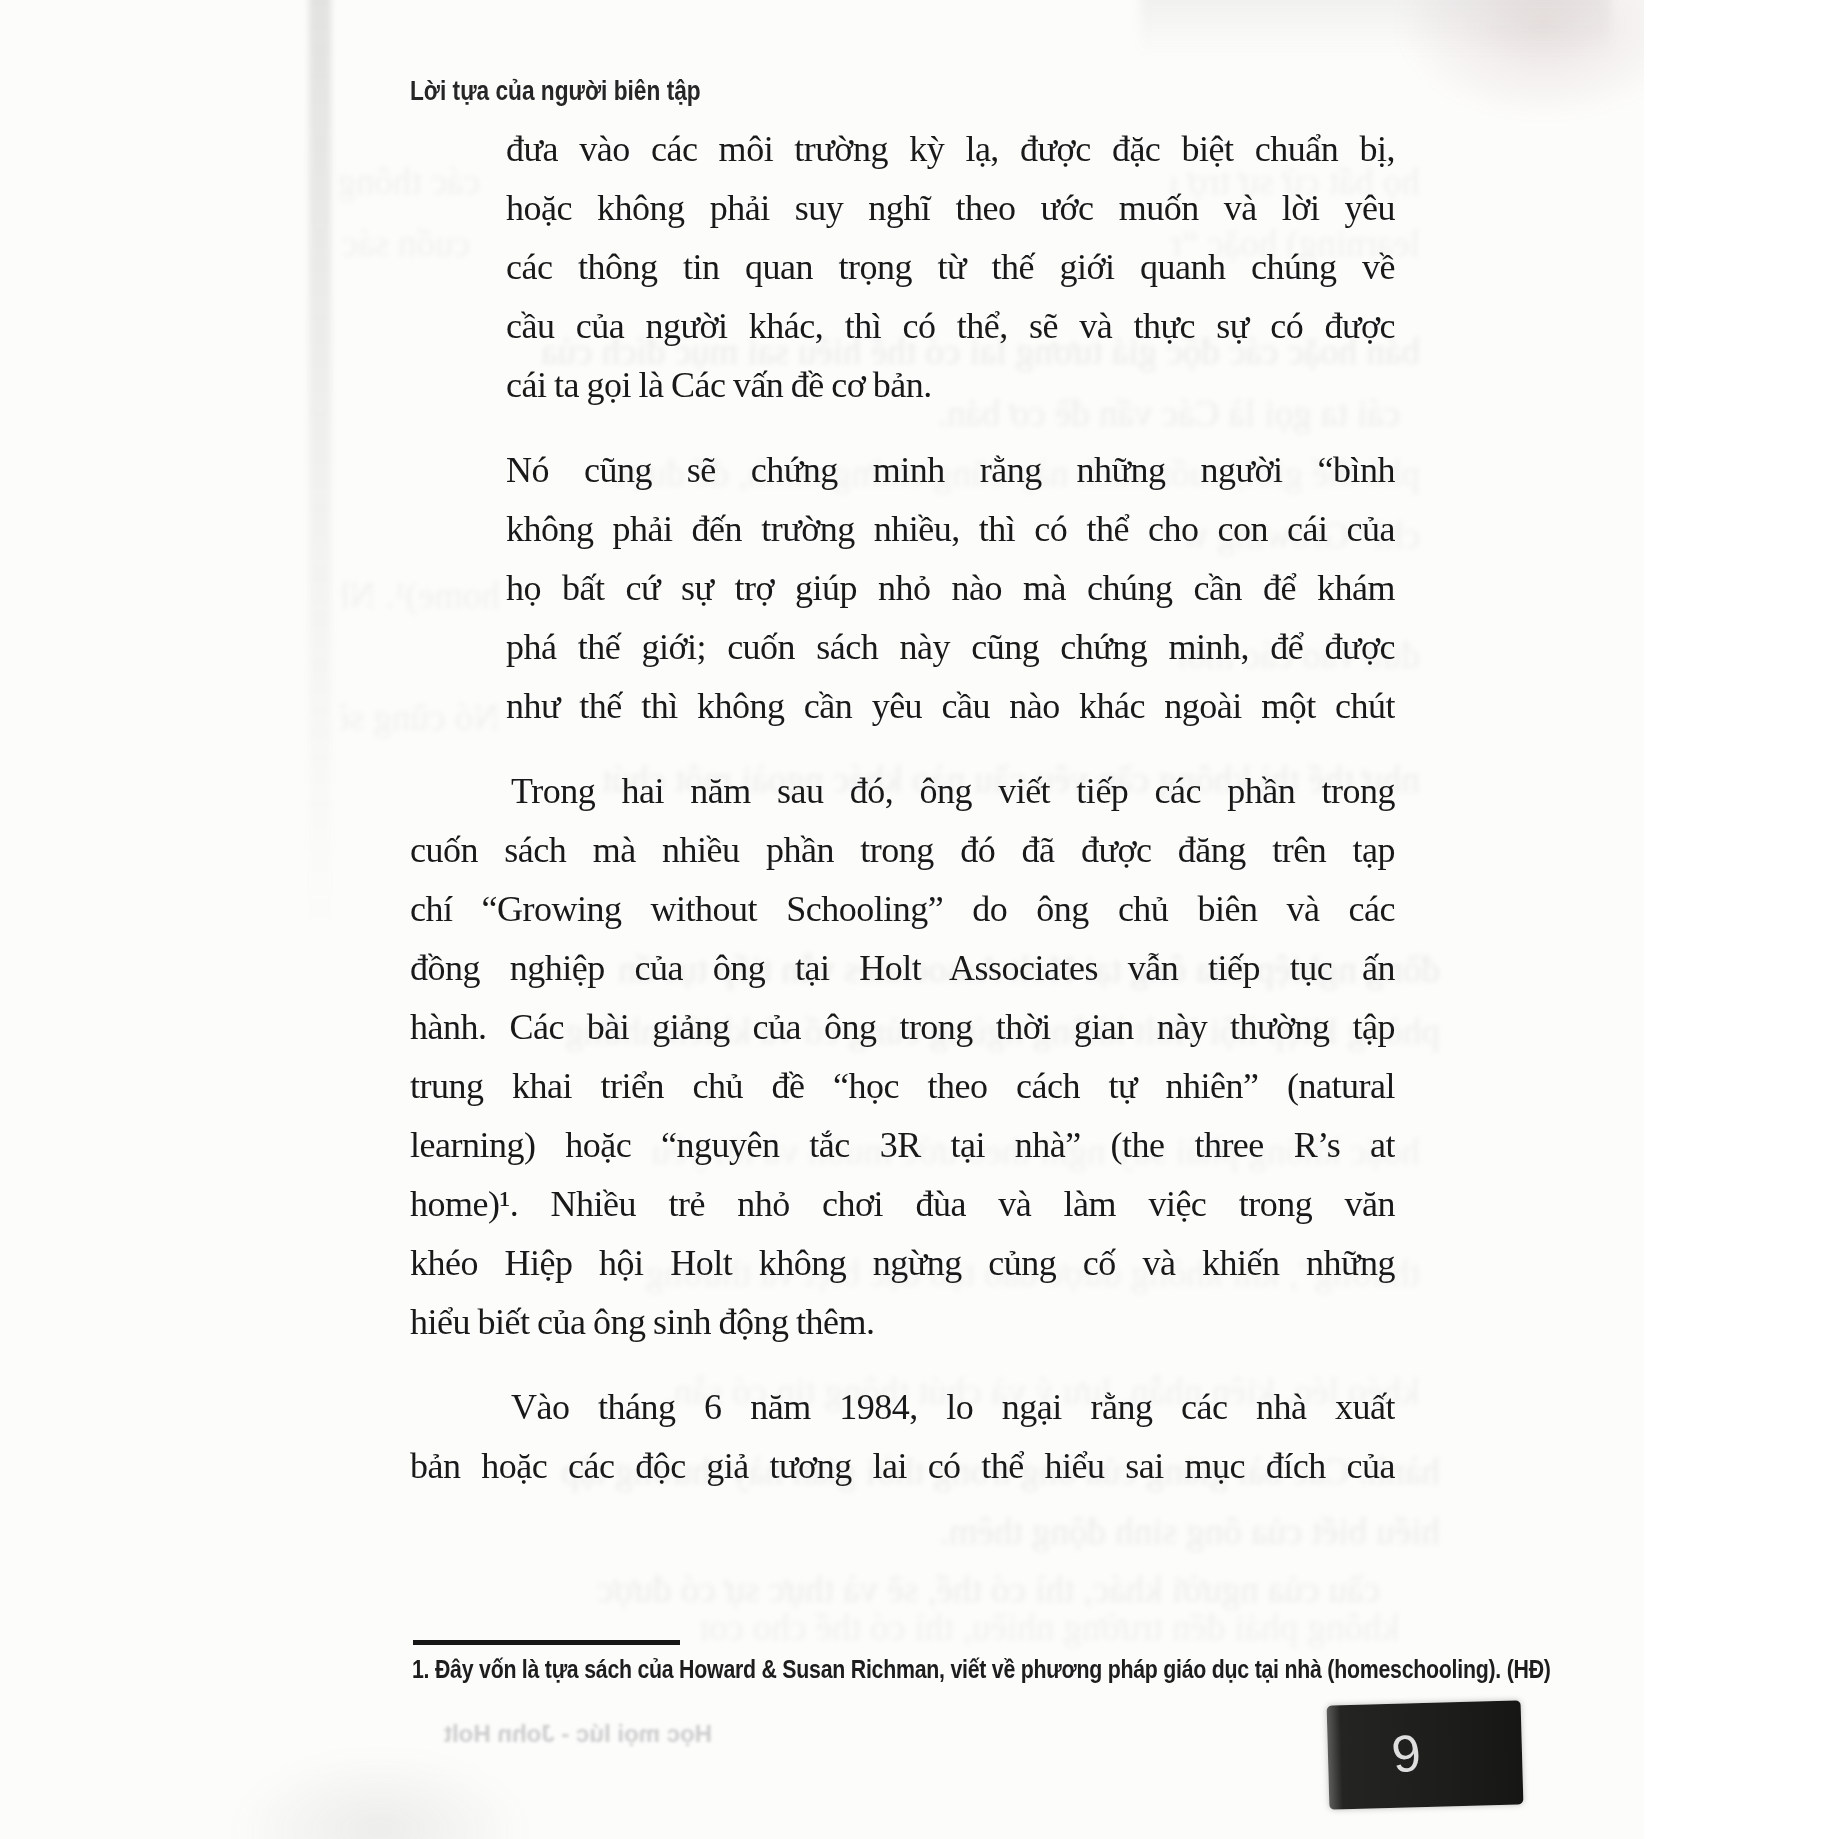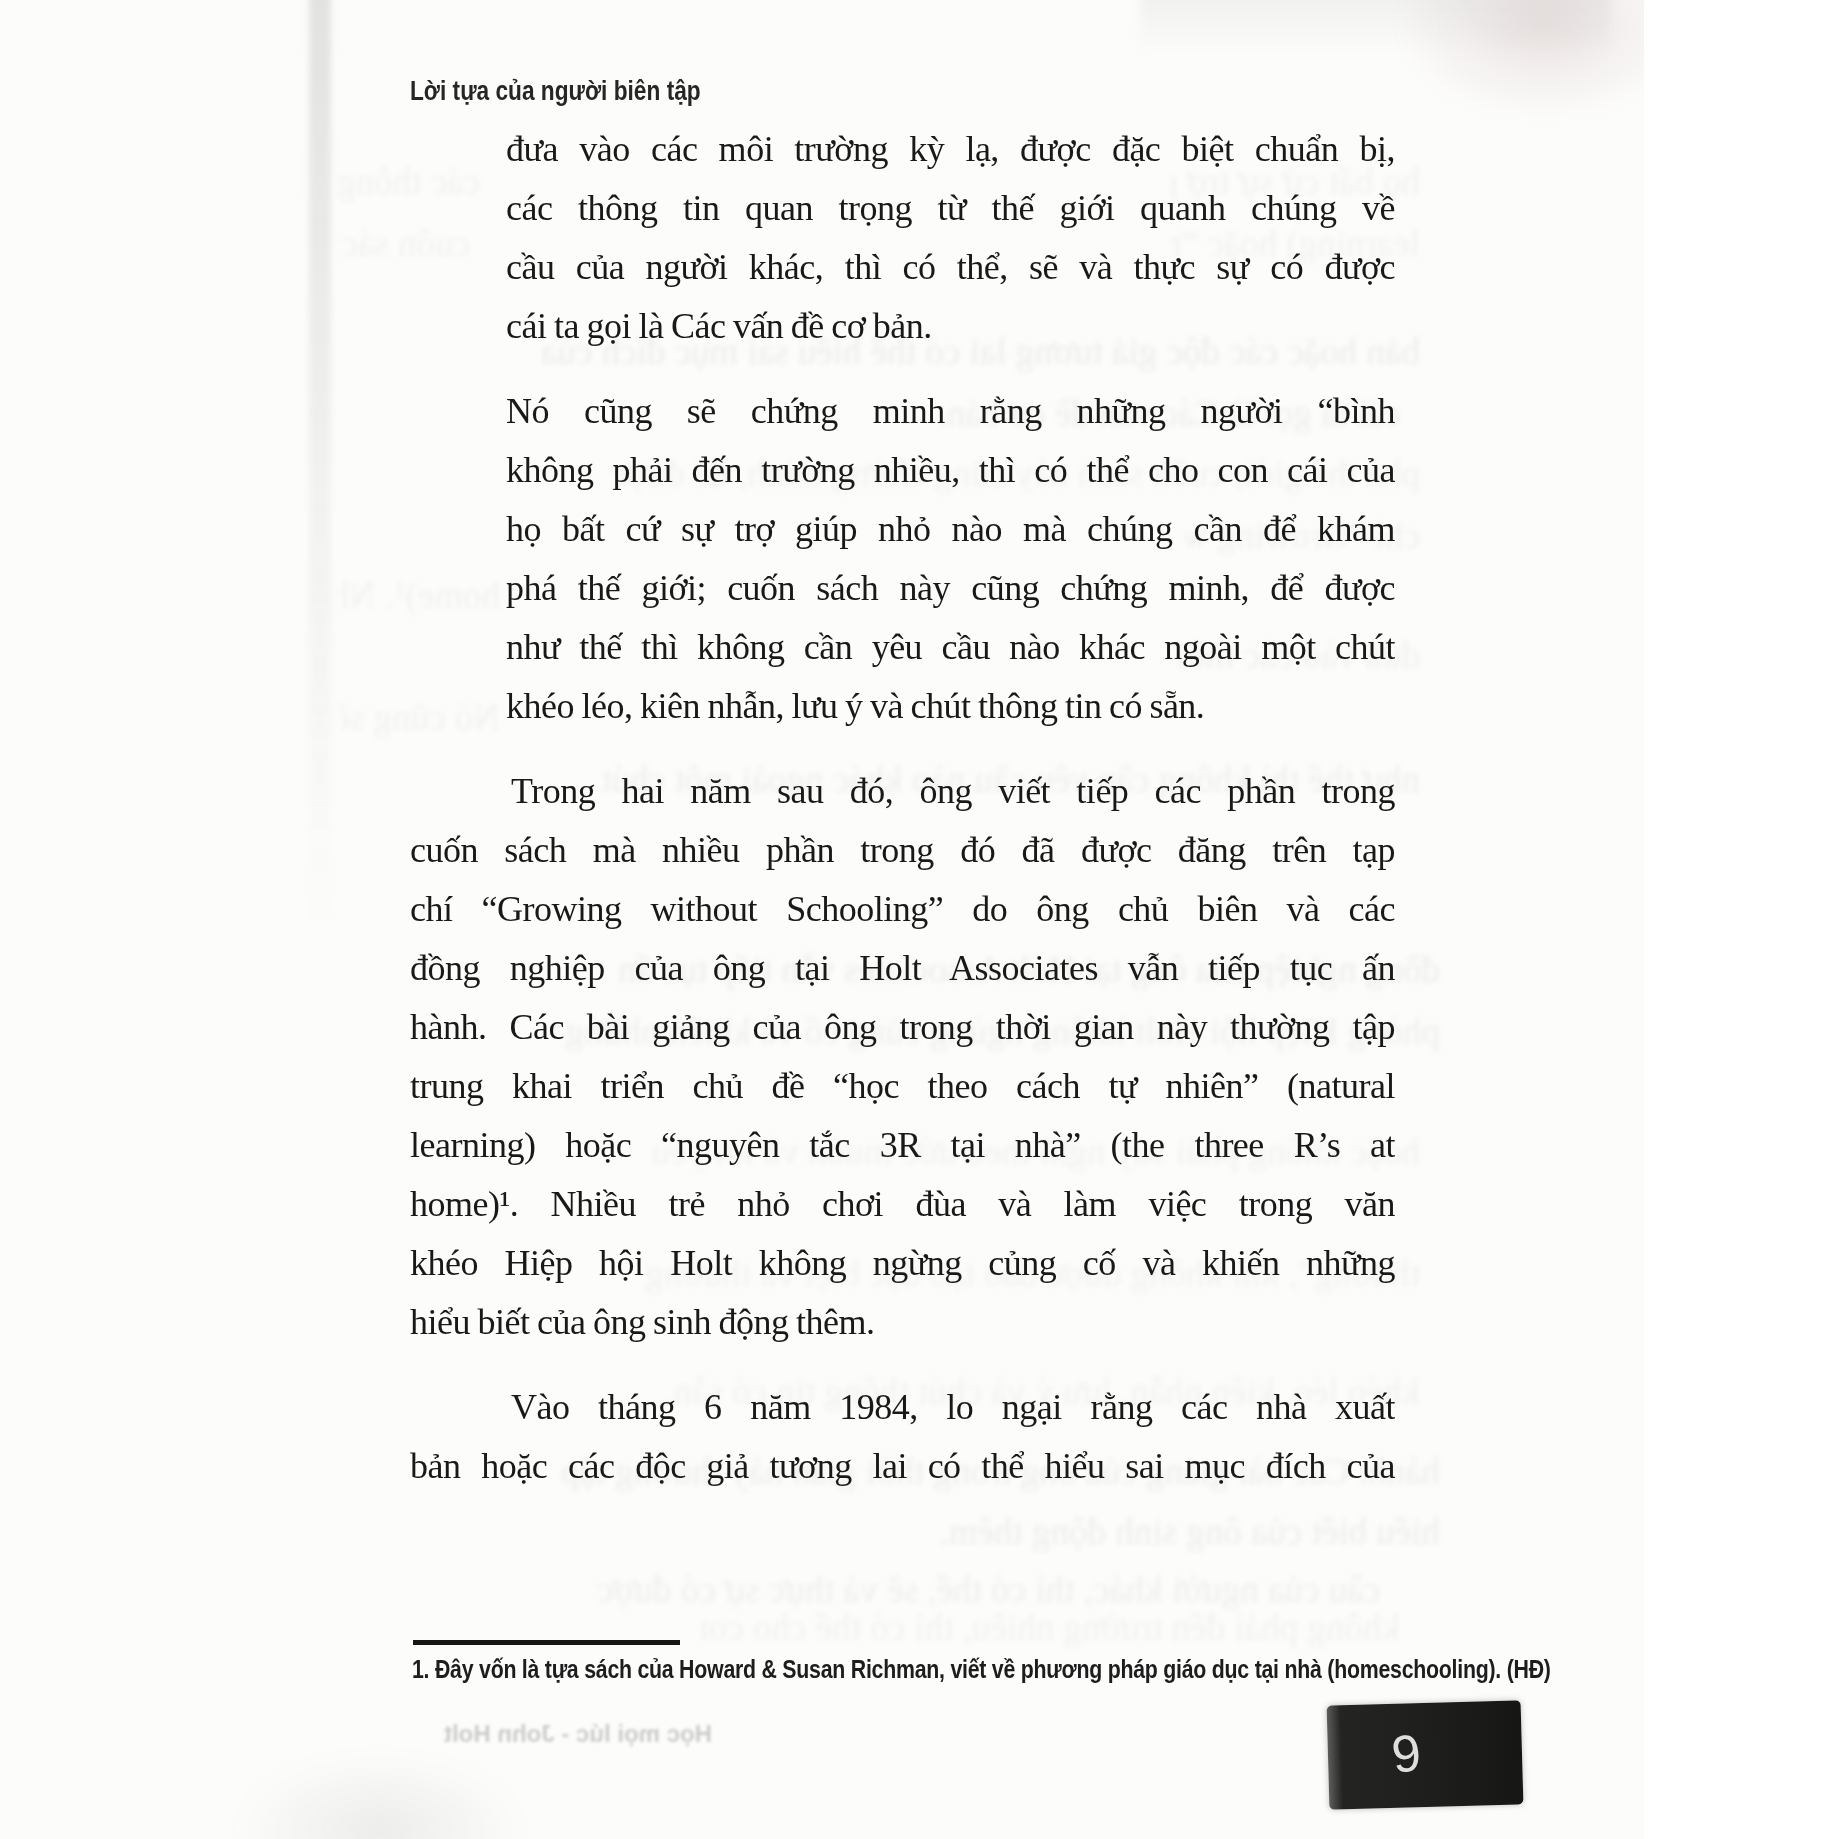--- a/index.html
+++ b/index.html
@@ -158,31 +158,31 @@
       <div class="bleed" style="top: 1508px; left: 360px; width: 1080px; opacity: 0.14;">hiểu biết của ông sinh động thêm.</div>
       <div class="bleed" style="top: 1566px; left: 380px; width: 1000px; opacity: 0.13;">cầu của người khác, thì có thể, sẽ và thực sự có được</div>
       <div class="bleed" style="top: 1604px; left: 700px; width: 700px; opacity: 0.1;">không phải đến trường nhiều, thì có thể cho con cái của</div>
     </div>
 
   <div class="running-header">Lời tựa của người biên tập</div>
 
   <div class="textcol">
     <div class="para quote">
         <div class="line">đưa vào các môi trường kỳ lạ, được đặc biệt chuẩn bị,</div>
+        <div class="line">hoặc không phải suy nghĩ theo ước muốn và lời yêu</div>
         <div class="line">các thông tin quan trọng từ thế giới quanh chúng về</div>
         <div class="line">cầu của người khác, thì có thể, sẽ và thực sự có được</div>
         <div class="line endline">cái ta gọi là Các vấn đề cơ bản.</div>
       </div>
     <div class="para quote">
         <div class="line">Nó cũng sẽ chứng minh rằng những người “bình</div>
         <div class="line">không phải đến trường nhiều, thì có thể cho con cái của</div>
         <div class="line">họ bất cứ sự trợ giúp nhỏ nào mà chúng cần để khám</div>
         <div class="line">phá thế giới; cuốn sách này cũng chứng minh, để được</div>
         <div class="line">như thế thì không cần yêu cầu nào khác ngoài một chút</div>
-        <div class="line endline">khéo léo, kiên nhẫn, lưu ý và chút thông tin có sẵn.</div>
       </div>
     <div class="para">
         <div class="line first-indent">Trong hai năm sau đó, ông viết tiếp các phần trong</div>
         <div class="line">cuốn sách mà nhiều phần trong đó đã được đăng trên tạp</div>
         <div class="line">chí “Growing without Schooling” do ông chủ biên và các</div>
         <div class="line">đồng nghiệp của ông tại Holt Associates vẫn tiếp tục ấn</div>
         <div class="line">hành. Các bài giảng của ông trong thời gian này thường tập</div>
         <div class="line">trung khai triển chủ đề “học theo cách tự nhiên” (natural</div>
         <div class="line">learning) hoặc “nguyên tắc 3R tại nhà” (the three R’s at</div>
         <div class="line">home)¹. Nhiều trẻ nhỏ chơi đùa và làm việc trong văn</div>

